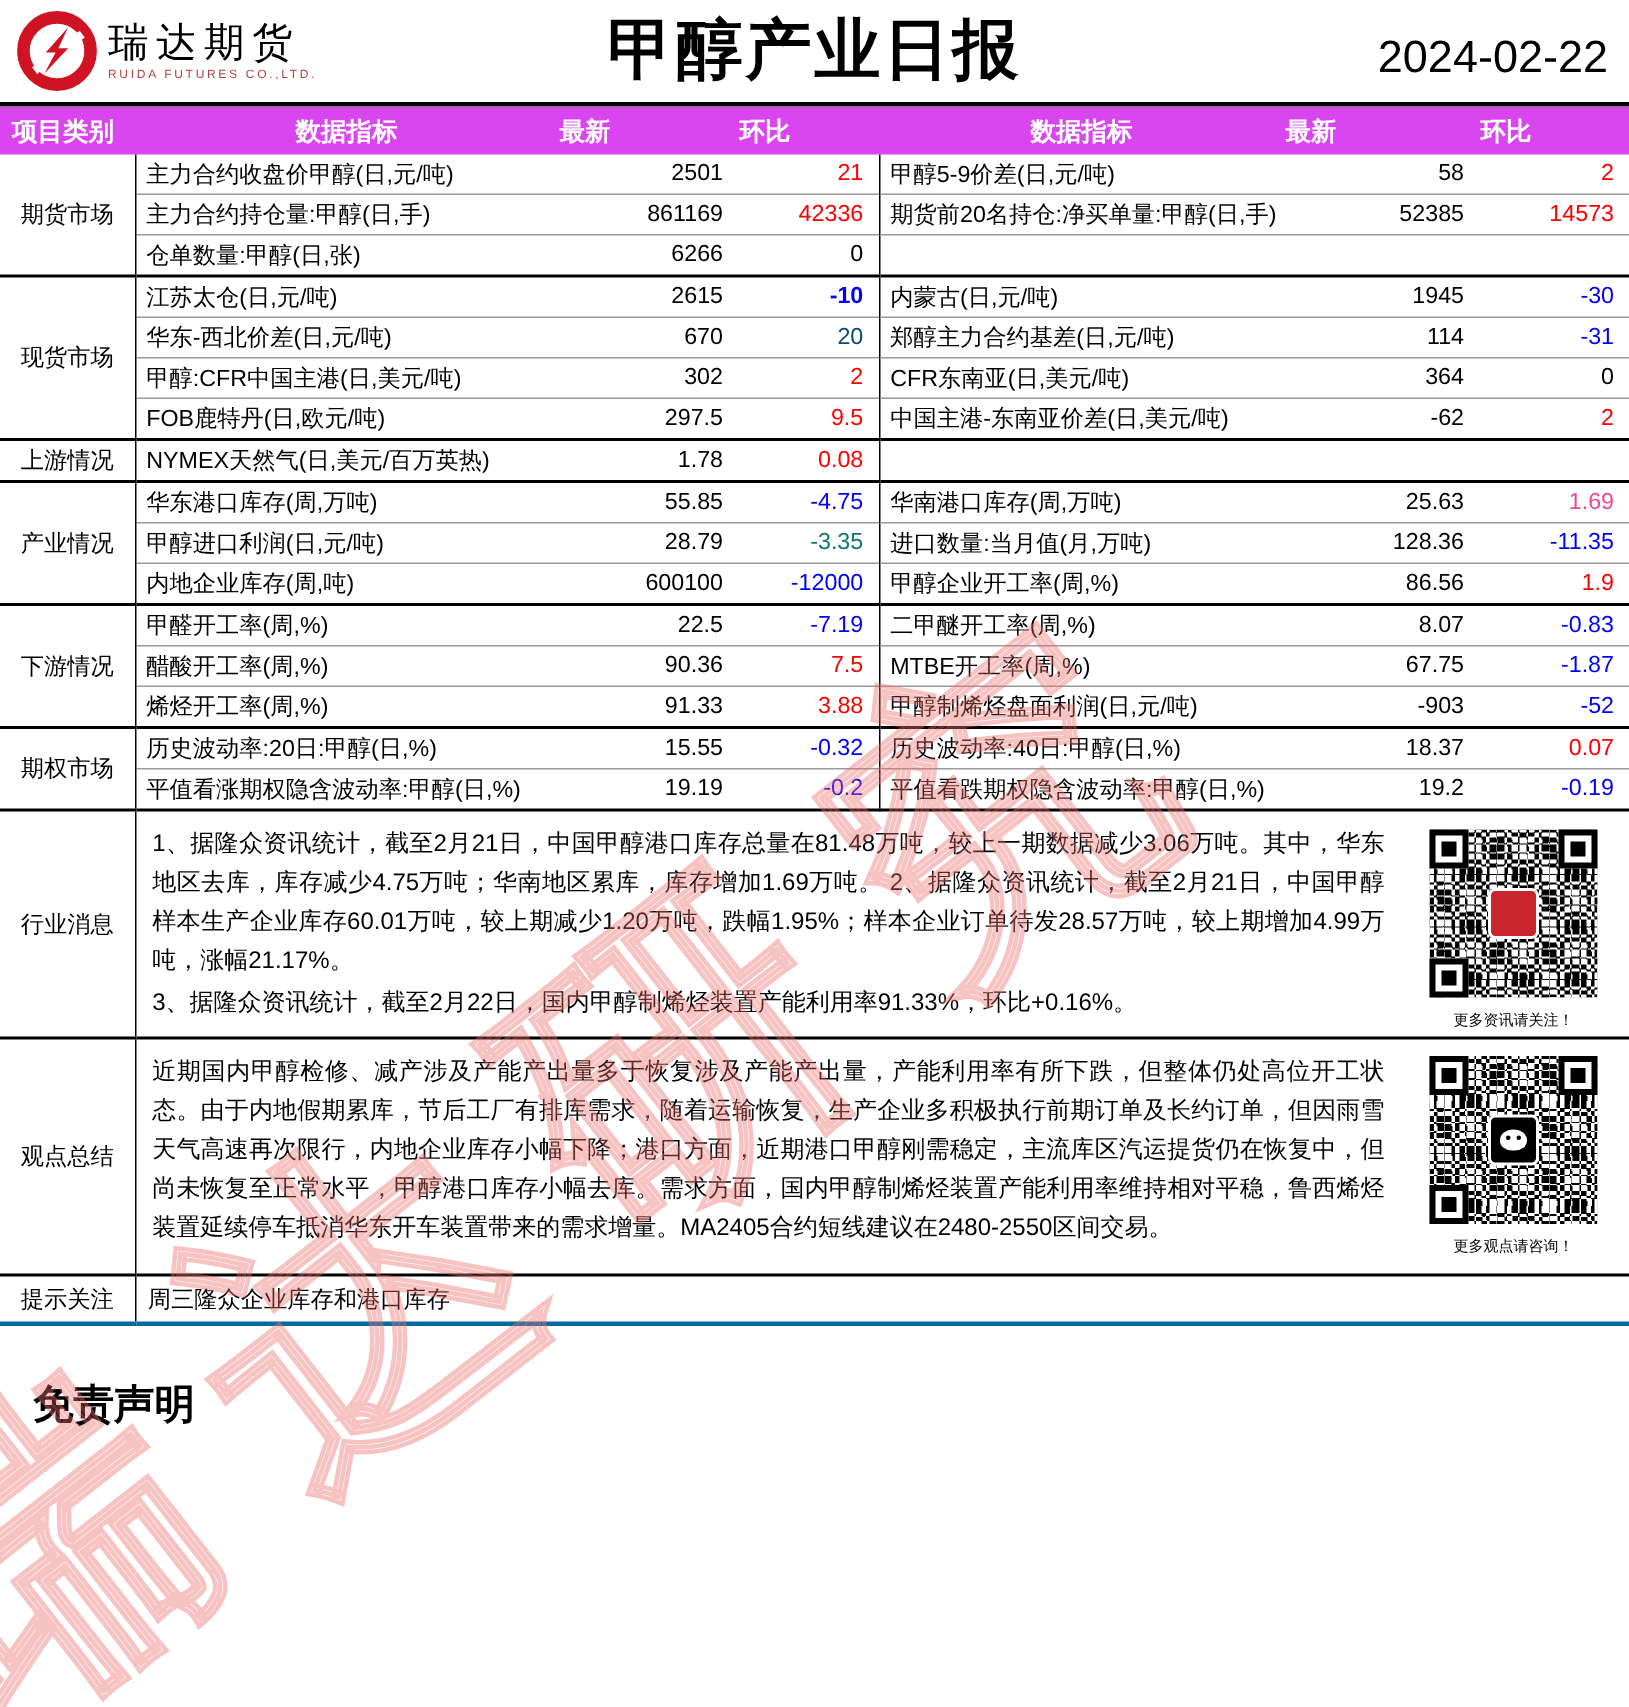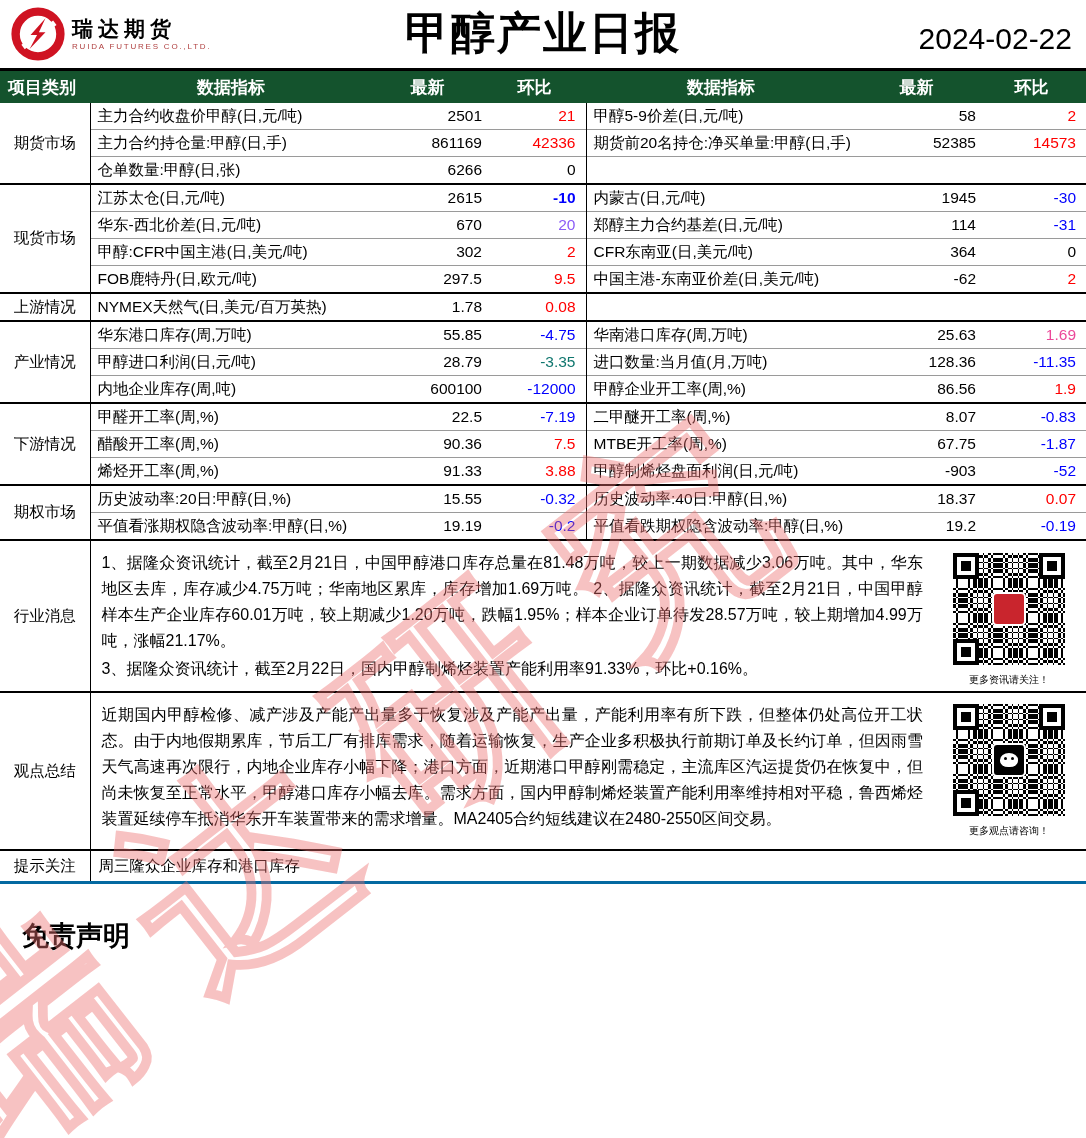--- a/index.html
+++ b/index.html
@@ -2,32 +2,32 @@
 <html><head>
 <meta charset="utf-8">
 <style>
   html,body{margin:0;padding:0;width:1086px;height:1138px;background:#fff;overflow:hidden;
     font-family:"Liberation Sans","DejaVu Sans",sans-serif;color:#000;}
   .page{position:relative;width:1086px;height:1138px;}
 
   
   .hdr{position:relative;height:68px;}
   .logo{position:absolute;left:10px;top:6px;display:flex;align-items:center;gap:6px;}
-  .logo-txt .cn{font-size:21px;font-weight:bold;letter-spacing:5px;line-height:1.1;}
+  .logo-txt .cn{font-size:27px;font-weight:normal;letter-spacing:5px;line-height:1.1;}
   .logo-txt .en{font-size:8px;color:#b04040;letter-spacing:1.8px;margin-top:1px;}
   .title{position:absolute;left:0;right:0;top:4px;text-align:center;font-size:44px;font-weight:900;letter-spacing:2px;}
   .date{position:absolute;right:14px;top:22px;font-size:30px;}
 
   
   table.main{border-collapse:collapse;table-layout:fixed;width:1086px;}
   table.main td{font-size:15.5px;overflow:hidden;white-space:nowrap;}
-  tr.thead td{background:#14532d;color:#fff;font-weight:bold;font-size:17px;height:30px;border-top:3px solid #000;}
+  tr.thead td{background:#d946ef;color:#fff;font-weight:bold;font-size:17px;height:30px;border-top:3px solid #000;}
   tr.thead td.h-cat{text-align:left;padding-left:8px;}
   tr.thead td.h-ind{text-align:center;}
-  tr.thead td.h-num{text-align:center;padding-right:10px;}
+  tr.thead td.h-num{text-align:left;padding-right:10px;}
   td.cat{text-align:center;font-size:16px;border-right:1.5px solid #000;}
   td.ind{text-align:left;padding-left:7px;height:24px;}
   td.num{text-align:right;padding-right:10px;height:24px;}
   td.mid{border-left:1.5px solid #000;}
   tr.r td{border-top:1px solid #9a9a9a;}
   tr.sec td{border-top:2.5px solid #000;}
   tr.last td{border-bottom:3px solid #0369a1;}
 
   
   td.blk{vertical-align:top;}
@@ -143,21 +143,21 @@
       <td class="ind">江苏太仓(日,元/吨)</td>
       <td class="num">2615</td>
       <td class="num" style="color: rgb(0, 0, 254); font-weight: bold;">-10</td>
       <td class="ind mid">内蒙古(日,元/吨)</td>
       <td class="num">1945</td>
       <td class="num" style="color: rgb(0, 0, 254);">-30</td>
     </tr>
     <tr class="r">
       <td class="ind">华东-西北价差(日,元/吨)</td>
       <td class="num">670</td>
-      <td class="num" style="color: #8b5cf6;">20</td>
+      <td class="num" style="color: #0c4a6e;">20</td>
       <td class="ind mid">郑醇主力合约基差(日,元/吨)</td>
       <td class="num">114</td>
       <td class="num" style="color: rgb(0, 0, 254);">-31</td>
     </tr>
     <tr class="r">
       <td class="ind">甲醇:CFR中国主港(日,美元/吨)</td>
       <td class="num">302</td>
       <td class="num" style="color: rgb(254, 0, 0);">2</td>
       <td class="ind mid">CFR东南亚(日,美元/吨)</td>
       <td class="num">364</td>

